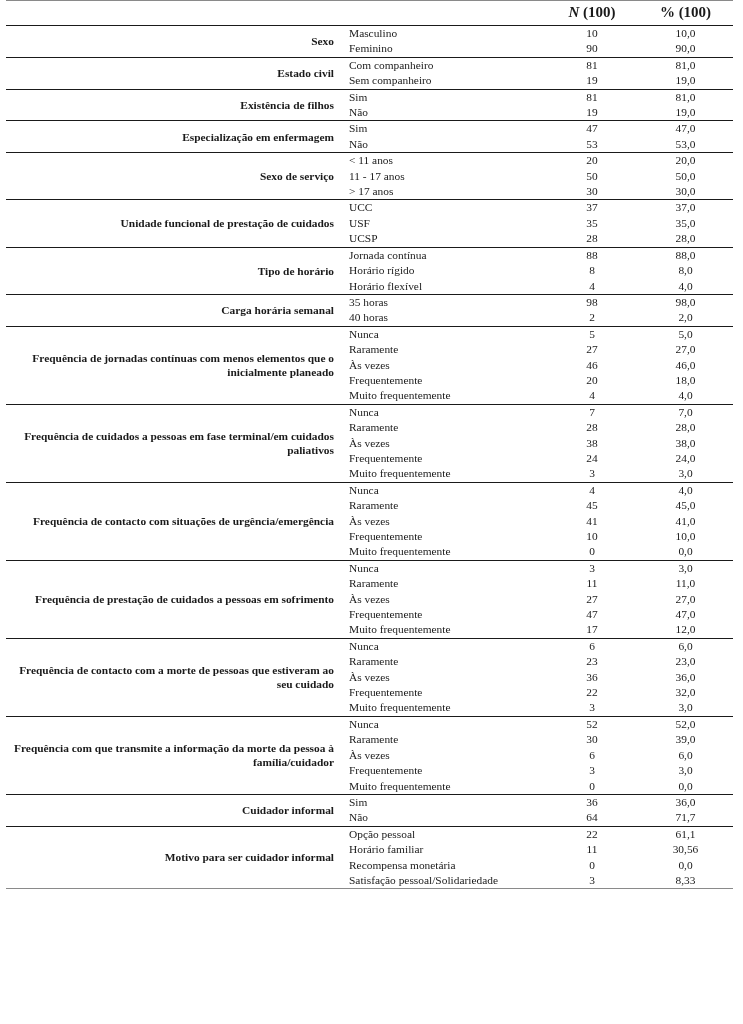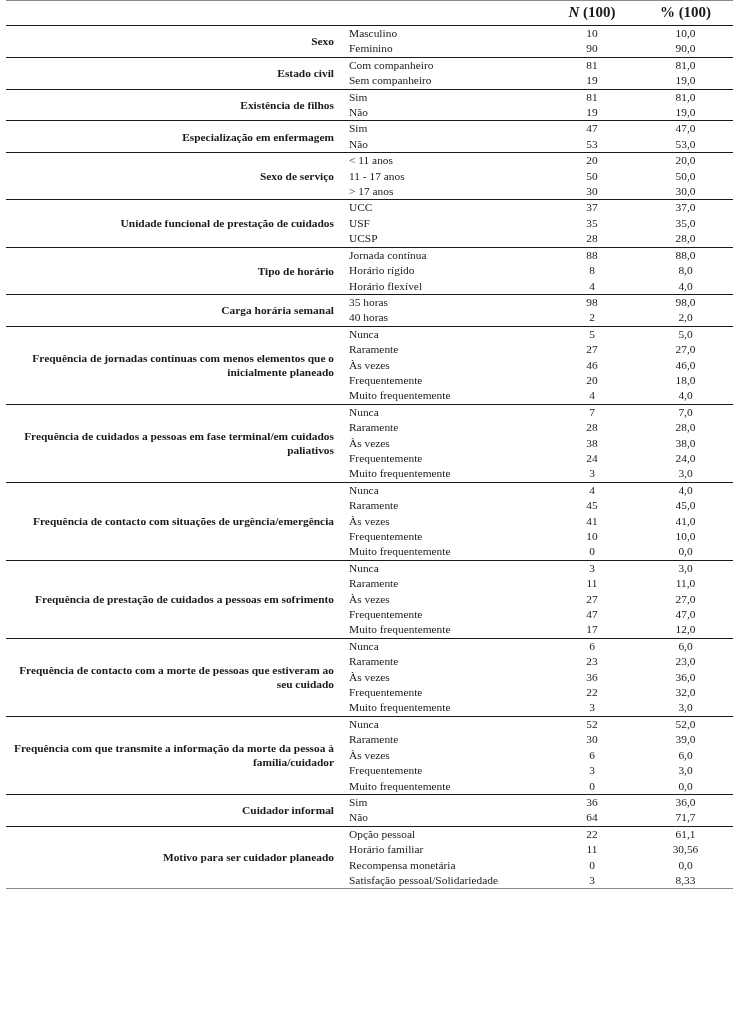--- a/index.html
+++ b/index.html
@@ -388,21 +388,21 @@
           <td class="level-cell">Sim</td>
           <td class="num-cell">36</td>
           <td class="num-cell">36,0</td>
         </tr>
         <tr>
           <td class="level-cell">Não</td>
           <td class="num-cell">64</td>
           <td class="num-cell">71,7</td>
         </tr>
         <tr class="group-start">
-          <td class="var-cell" rowspan="4">Motivo para ser cuidador planeado</td>
+          <td class="var-cell" rowspan="4">Motivo para ser cuidador informal</td>
           <td class="level-cell">Opção pessoal</td>
           <td class="num-cell">22</td>
           <td class="num-cell">61,1</td>
         </tr>
         <tr>
           <td class="level-cell">Horário familiar</td>
           <td class="num-cell">11</td>
           <td class="num-cell">30,56</td>
         </tr>
         <tr>

